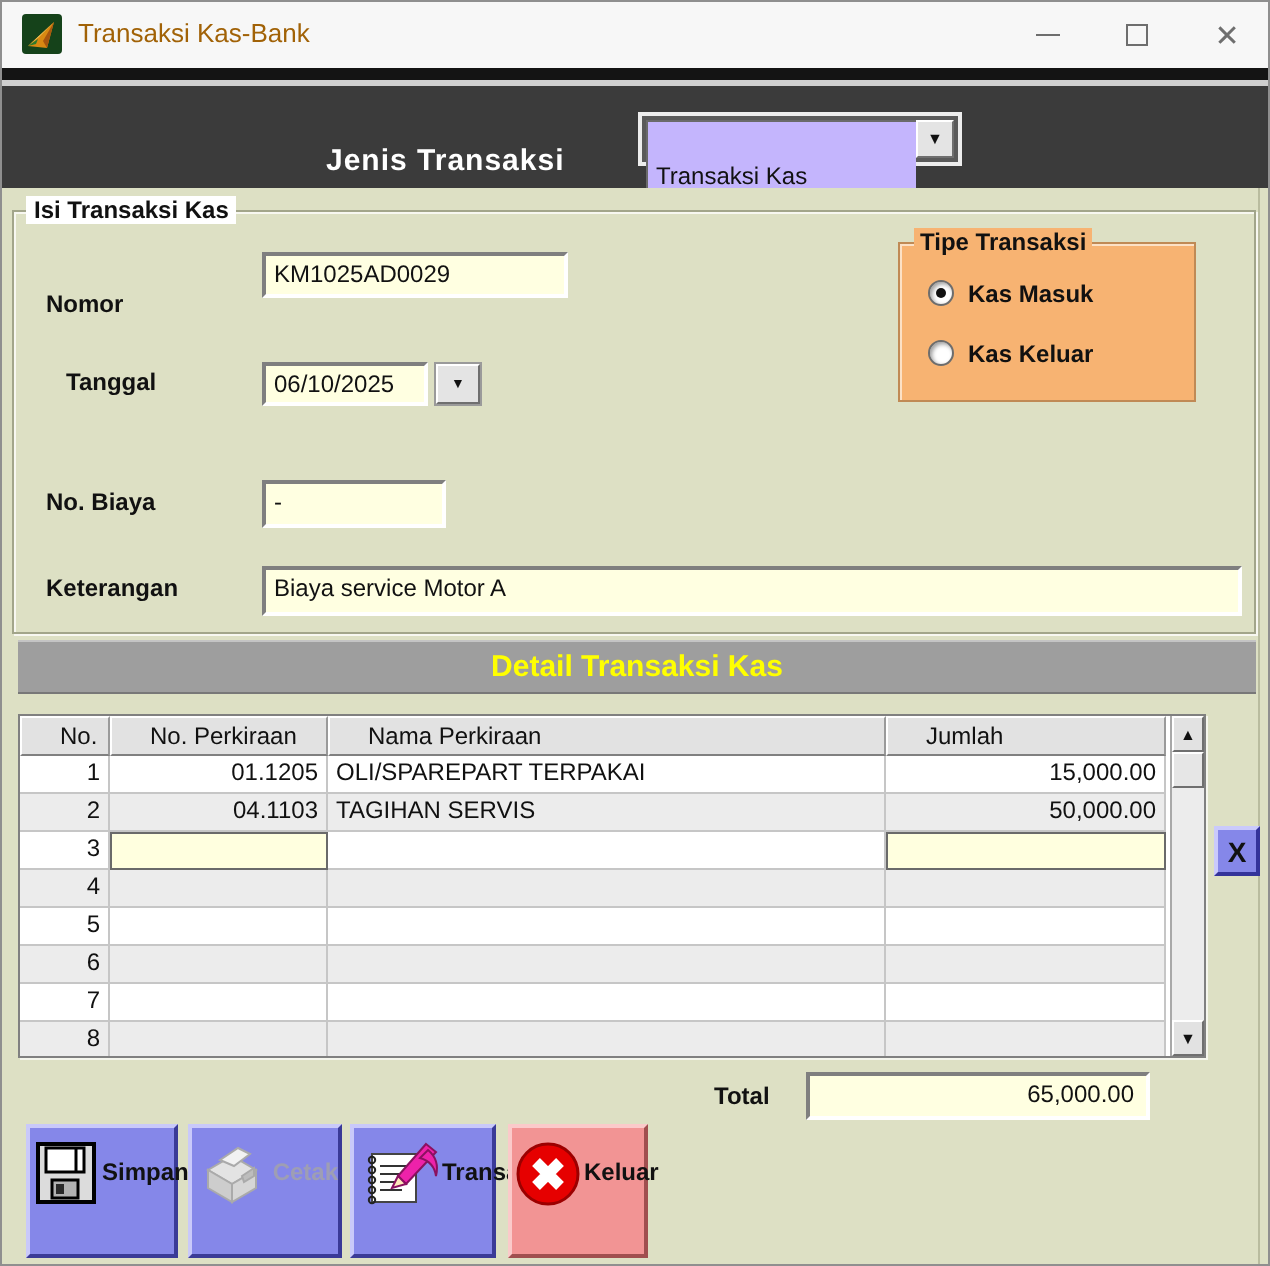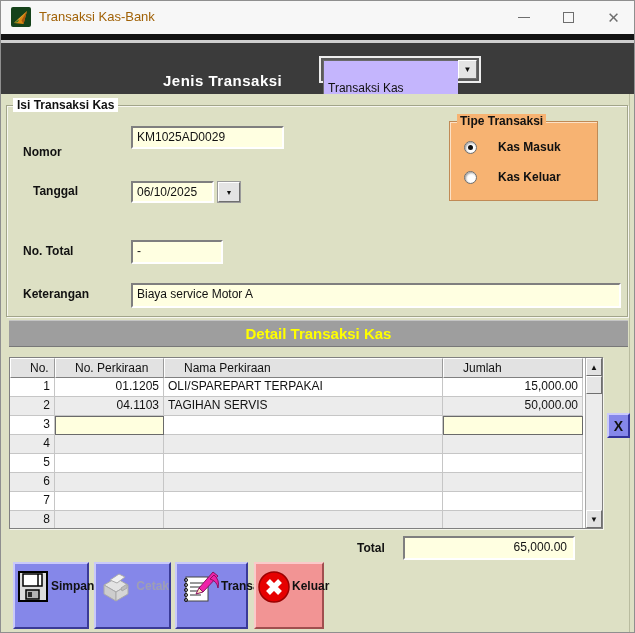--- a/index.html
+++ b/index.html
@@ -47,21 +47,21 @@
          font-size:12px; color:#111; padding:2px 4px; line-height:15px; white-space:nowrap; overflow:hidden; }
 
   .date-btn { position:absolute; left:217px; top:181px; width:22px; height:20px; background:#e4e4e4;
               border:1px solid; border-color:#fff #6f6f6f #6f6f6f #fff; display:flex; align-items:center; justify-content:center;
               font-size:7px; color:#111; box-shadow:0 0 0 1px #9a9a9a; }
 
   .tipe-panel { position:absolute; left:448px; top:120px; width:149px; height:80px; background:#f7b372;
                 border:1px solid #c08a55; box-shadow:inset 1px 1px 0 rgba(255,255,255,.6); }
   .tipe-title { position:absolute; left:456px; top:113px; background:#f7b372; padding:0 3px;
                 font-size:12px; font-weight:bold; color:#111; }
-  .radio-row { position:absolute; display:flex; align-items:flex-end; gap:21px; }
+  .radio-row { position:absolute; display:flex; align-items:flex-start; gap:7px; }
   .radio { width:13px; height:13px; border-radius:50%; background:#fff; border:1px solid #6d6d6d;
            box-shadow:inset 1px 1px 2px #9c9c9c; display:flex; align-items:center; justify-content:center; }
   .radio.checked::after { content:''; width:5px; height:5px; border-radius:50%; background:#111; }
   .radio-label { font-size:12px; font-weight:bold; color:#111; }
 
   
   .detail-band { position:absolute; left:8px; top:319px; width:619px; height:27px; background:#9e9e9e;
                  display:flex; align-items:center; justify-content:center;
                  border-top:1px solid #c4c4c4; border-bottom:1px solid #787878; }
   .detail-title { font-size:15px; font-weight:bold; color:#ffff00; }
@@ -153,21 +153,21 @@
 
   <span class="flabel" style="left:22px; top:144px;">Nomor</span>
   <div class="tbx" style="left:130px; top:125px; width:153px; height:23px;">KM1025AD0029</div>
 
   <span class="flabel" style="left:32px; top:183px;">Tanggal</span>
   <div class="tbx" style="left:130px; top:180px; width:83px; height:22px;">06/10/2025</div>
   <div class="date-btn">
       <span>▼</span>
     </div>
 
-  <span class="flabel" style="left:22px; top:243px;">No. Total</span>
+  <span class="flabel" style="left:22px; top:243px;">No. Biaya</span>
   <div class="tbx" style="left:130px; top:239px; width:92px; height:24px;">-</div>
 
   <span class="flabel" style="left:22px; top:286px;">Keterangan</span>
   <div class="tbx" style="left:130px; top:282px; width:490px; height:25px;">Biaya service Motor A</div>
 
   <div class="tipe-panel">
     <div class="radio-row" style="left:14px; top:18px;">
       <span class="radio checked"></span>
       <span class="radio-label">Kas Masuk</span>
     </div>

